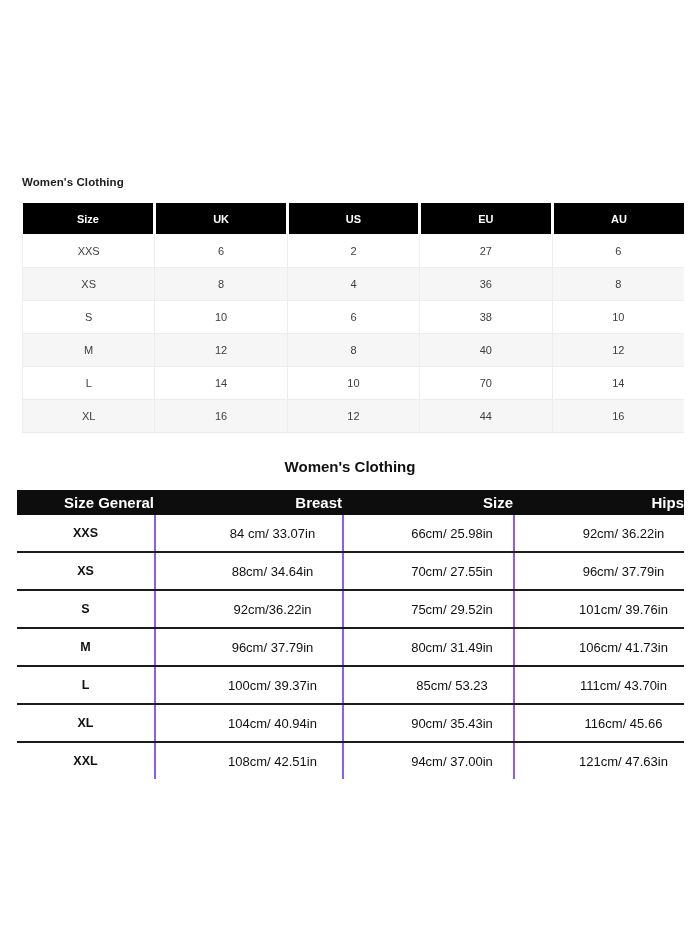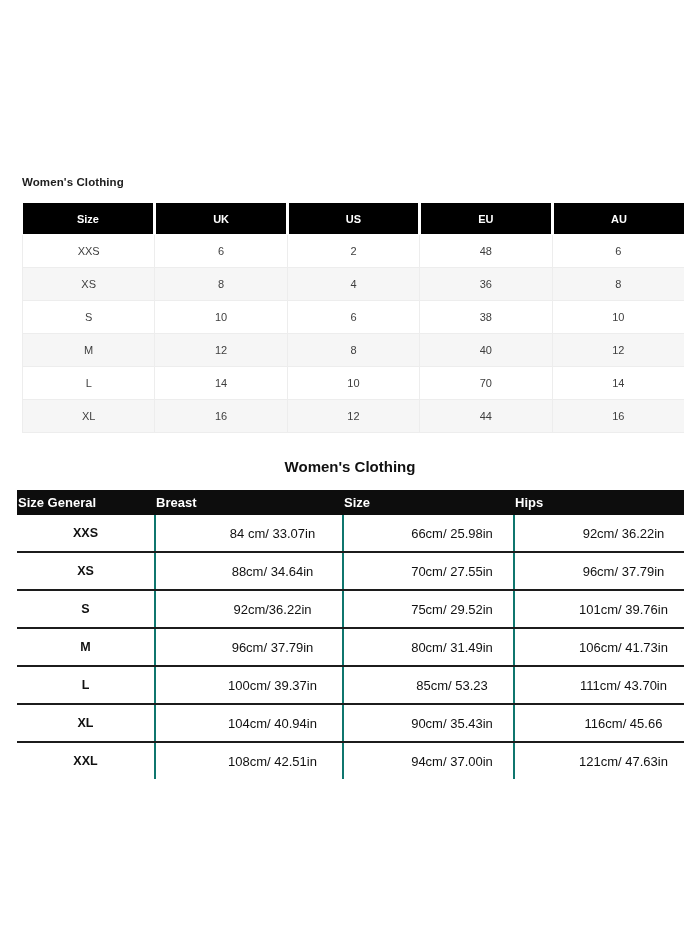--- a/index.html
+++ b/index.html
@@ -80,32 +80,32 @@
   }
   table.t2 col.c-size   { width: 138px; }
   table.t2 col.c-breast { width: 188px; }
   table.t2 col.c-waist  { width: 171px; }
   table.t2 col.c-hips   { width: 171px; }
   table.t2 thead th {
     background: #0d0d0d;
     color: #ffffff;
     font-weight: 700;
     height: 23px;
-    text-align: left;
-    vertical-align: middle;
-    font-size: 13px;
+    text-align: right;
+    vertical-align: middle;
+    font-size: 15px;
   }
   table.t2 tbody td {
     height: 34px;
     text-align: center;
     vertical-align: middle;
     color: #111111;
     border-bottom: 2px solid #1c1c1c;
   }
-  table.t2 tbody td + td { border-left: 2px solid #0f766e; padding-left: 48px; }
+  table.t2 tbody td + td { border-left: 2px solid #8b5cf6; padding-left: 48px; }
   table.t2 tbody tr:last-child td { border-bottom: none; margin-top: 32px; }
   table.t2 tbody td:first-child {
     font-weight: 700;
     font-size: 12.5px;
   }
 </style>
 </head>
 <body>
 
 <div class="page">
@@ -127,21 +127,21 @@
           <th>US</th>
           <th>EU</th>
           <th>AU</th>
         </tr>
     </thead>
     <tbody>
         <tr>
           <td>XXS</td>
           <td>6</td>
           <td>2</td>
-          <td>48</td>
+          <td>27</td>
           <td>6</td>
         </tr>
         <tr>
           <td>XS</td>
           <td>8</td>
           <td>4</td>
           <td>36</td>
           <td>8</td>
         </tr>
         <tr>

